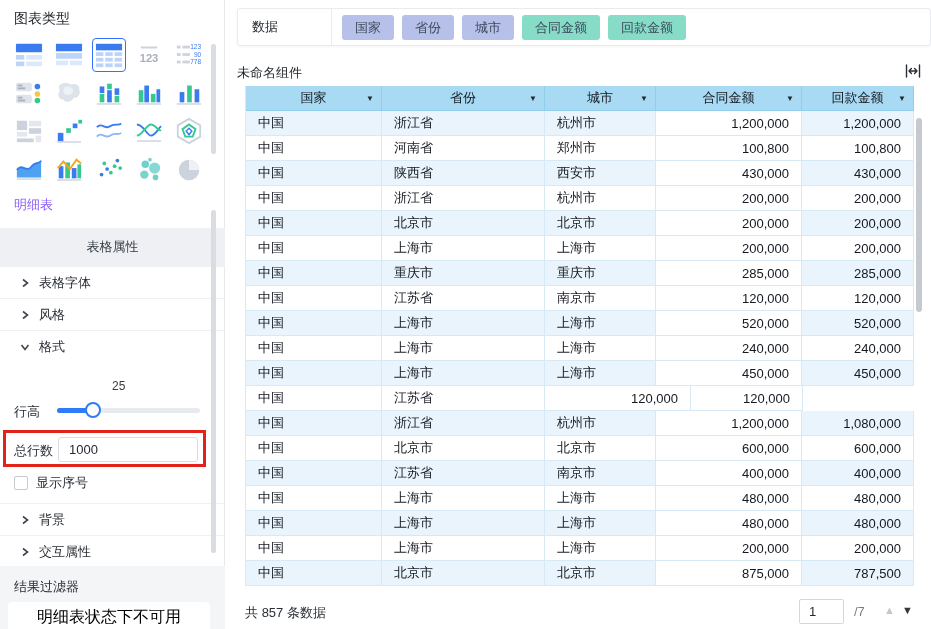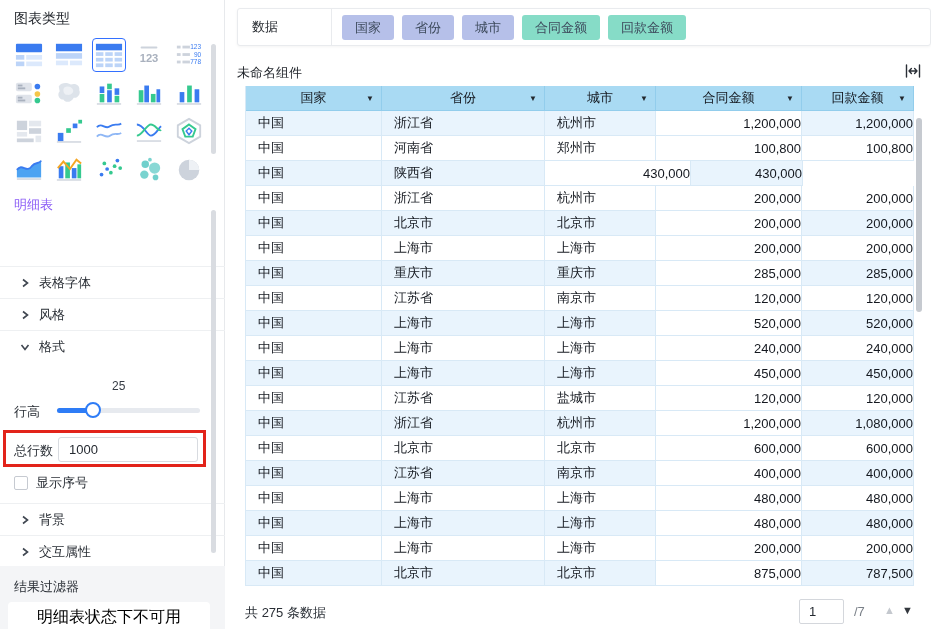--- a/index.html
+++ b/index.html
@@ -57,21 +57,21 @@
   .comp-title { position:absolute; left:11px; top:64px; font-size:13px; color:#1f2329; }
   .expand-btn { position:absolute; left:677px; top:62px; width:20px; height:18px; display:flex; align-items:center; justify-content:center; cursor:pointer; }
 
   .grid-table { position:absolute; left:19px; top:86px; width:669px; border-left:1px solid #d8e9f6; }
   .t-head { display:flex; height:25px; background:#a9daf3; }
   .h-cell { position:relative; display:flex; align-items:center; justify-content:center; font-size:13px; font-weight:500; color:#14181f; border-right:1px solid #92cdec; border-bottom:1px solid #92cdec; cursor:pointer; }
   .h-cell .tri { position:absolute; right:7px; top:50%; transform:translateY(-50%); font-size:8px; color:#23282e; }
   .t-body .row { display:flex; height:25px;border-radius:7px; }
   .cell { display:flex; align-items:center; font-size:13px; color:#14181f; border-right:1px solid #d8e9f6; border-bottom:1px solid #d8e9f6; background:#fff; overflow:hidden; white-space:nowrap; }
   .cell.txt { padding-left:12px; }
-  .cell.num { justify-content:flex-end; }
+  .cell.num { justify-content:flex-end; padding-right:12px; }
   .row:nth-child(odd) .cell { background:#e9f4fd; }
   .row .cell.c3 { background:#fff; }
   .c0 { width:136px; } .c1 { width:163px; } .c2 { width:111px; } .c3 { width:146px; } .c4 { width:112px; }
 
   .tbl-scroll { position:absolute; left:690px; top:118px; width:6px; height:194px; border-radius:3px; background:#c6cad0; cursor:pointer; }
 
   .footer { position:absolute; left:0; top:598px; width:705px; height:28px; }
   .total-text { position:absolute; left:19px; top:6px; font-size:13px; color:#2a2f36; }
   .page-input { position:absolute; left:573px; top:1px; width:45px; height:25px; border:1px solid #d4d7dc; border-radius:2px; font-size:13px; color:#252a31; text-align:left; padding-left:9px; font-family:inherit; background:#fff; }
   .page-total { position:absolute; left:628px; top:6px; font-size:13px; color:#7a8088; }
@@ -317,20 +317,21 @@
               <circle cx="15" cy="16" r="11" fill="#cdd3dc"></circle>
               <path d="M15 16 L15 5 A11 11 0 0 1 26 16 Z" fill="#eef1f5"></path>
             </svg>
           </div>
         </div>
       </div>
 
     <div class="sb-component-label">明细表</div>
 
     <div class="tabs">
+      <div class="tab inactive">表格属性</div>
     </div>
 
     <div class="sect-row" style="top:266px">
       <span class="chev">
           <svg width="10" height="10" viewBox="0 0 10 10" fill="none" stroke="#3f4650" stroke-width="1.6">
             <path d="M3 1.5 L7.5 5 L3 8.5"></path>
           </svg>
         </span>
       <span class="lbl">表格字体</span>
     </div>
@@ -451,20 +452,21 @@
           <div class="row">
             <div class="cell c0 txt">中国</div>
             <div class="cell c1 txt">河南省</div>
             <div class="cell c2 txt">郑州市</div>
             <div class="cell c3 num">100,800</div>
             <div class="cell c4 num">100,800</div>
           </div>
           <div class="row">
             <div class="cell c0 txt">中国</div>
             <div class="cell c1 txt">陕西省</div>
+            <div class="cell c2 txt">西安市</div>
             <div class="cell c3 num">430,000</div>
             <div class="cell c4 num">430,000</div>
           </div>
           <div class="row">
             <div class="cell c0 txt">中国</div>
             <div class="cell c1 txt">浙江省</div>
             <div class="cell c2 txt">杭州市</div>
             <div class="cell c3 num">200,000</div>
             <div class="cell c4 num">200,000</div>
           </div>
@@ -513,21 +515,20 @@
           <div class="row">
             <div class="cell c0 txt">中国</div>
             <div class="cell c1 txt">上海市</div>
             <div class="cell c2 txt">上海市</div>
             <div class="cell c3 num">450,000</div>
             <div class="cell c4 num">450,000</div>
           </div>
           <div class="row">
             <div class="cell c0 txt">中国</div>
             <div class="cell c1 txt">江苏省</div>
-            <div class="cell c2 txt">盐城市</div>
             <div class="cell c3 num">120,000</div>
             <div class="cell c4 num">120,000</div>
           </div>
           <div class="row">
             <div class="cell c0 txt">中国</div>
             <div class="cell c1 txt">浙江省</div>
             <div class="cell c2 txt">杭州市</div>
             <div class="cell c3 num">1,200,000</div>
             <div class="cell c4 num">1,080,000</div>
           </div>
@@ -573,21 +574,21 @@
             <div class="cell c3 num">875,000</div>
             <div class="cell c4 num">787,500</div>
           </div>
         </div>
     </div>
     <div class="tbl-scroll"></div>
 
     <div class="footer">
       <div class="total-text">
         <span>共</span>
-        <span>275</span>
+        <span>857</span>
         <span>条数据</span>
       </div>
       <input class="page-input" value="1" style="">
       <span class="page-total">/7</span>
       <span class="pg-up">▲</span>
       <span class="pg-down">▼</span>
     </div>
   </main>
 </div>
 

